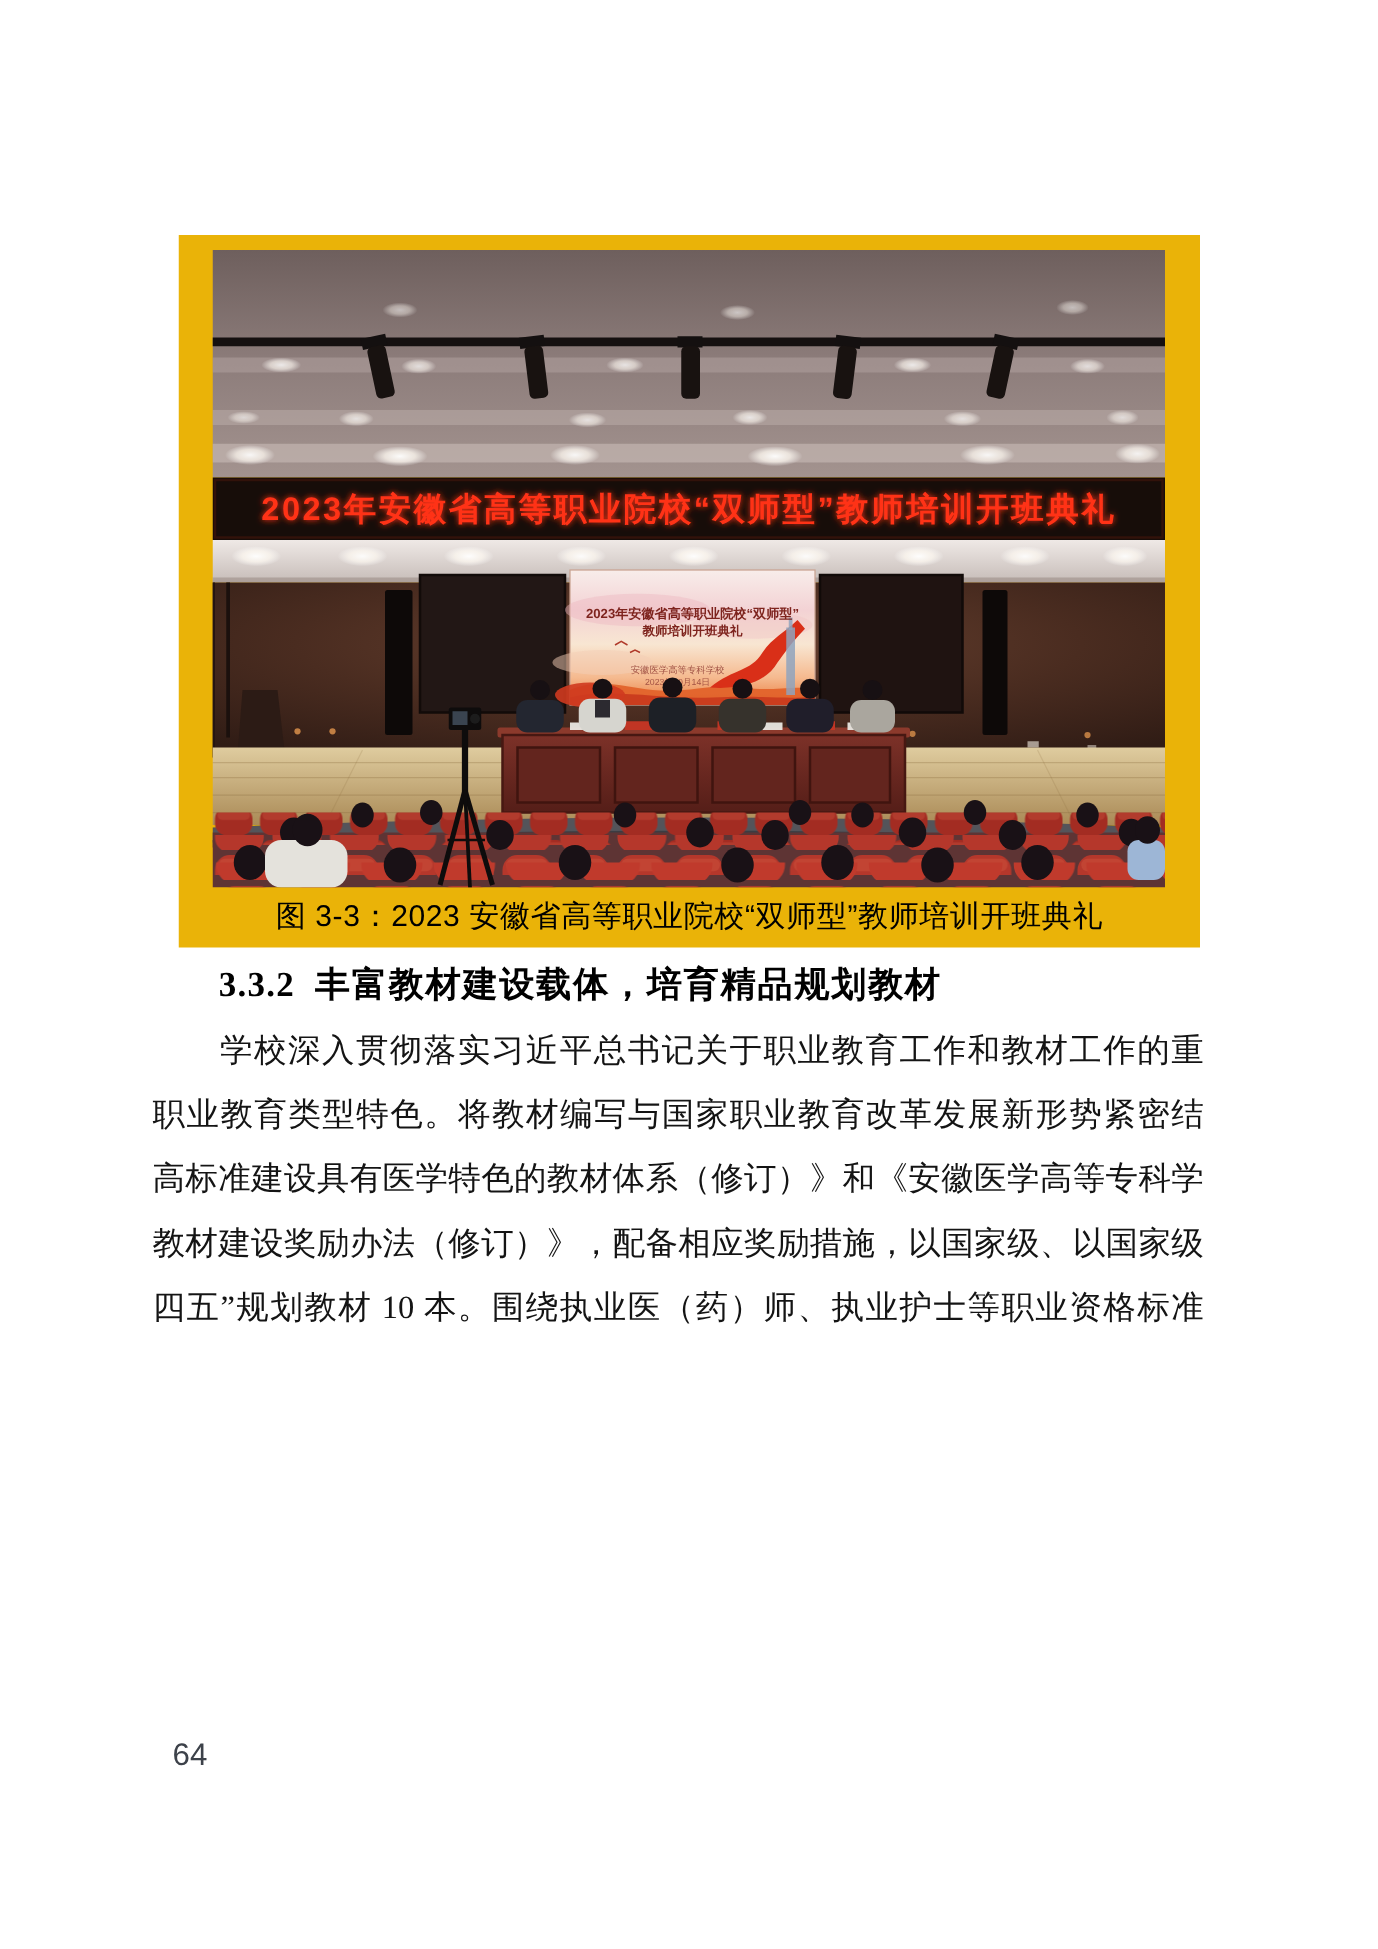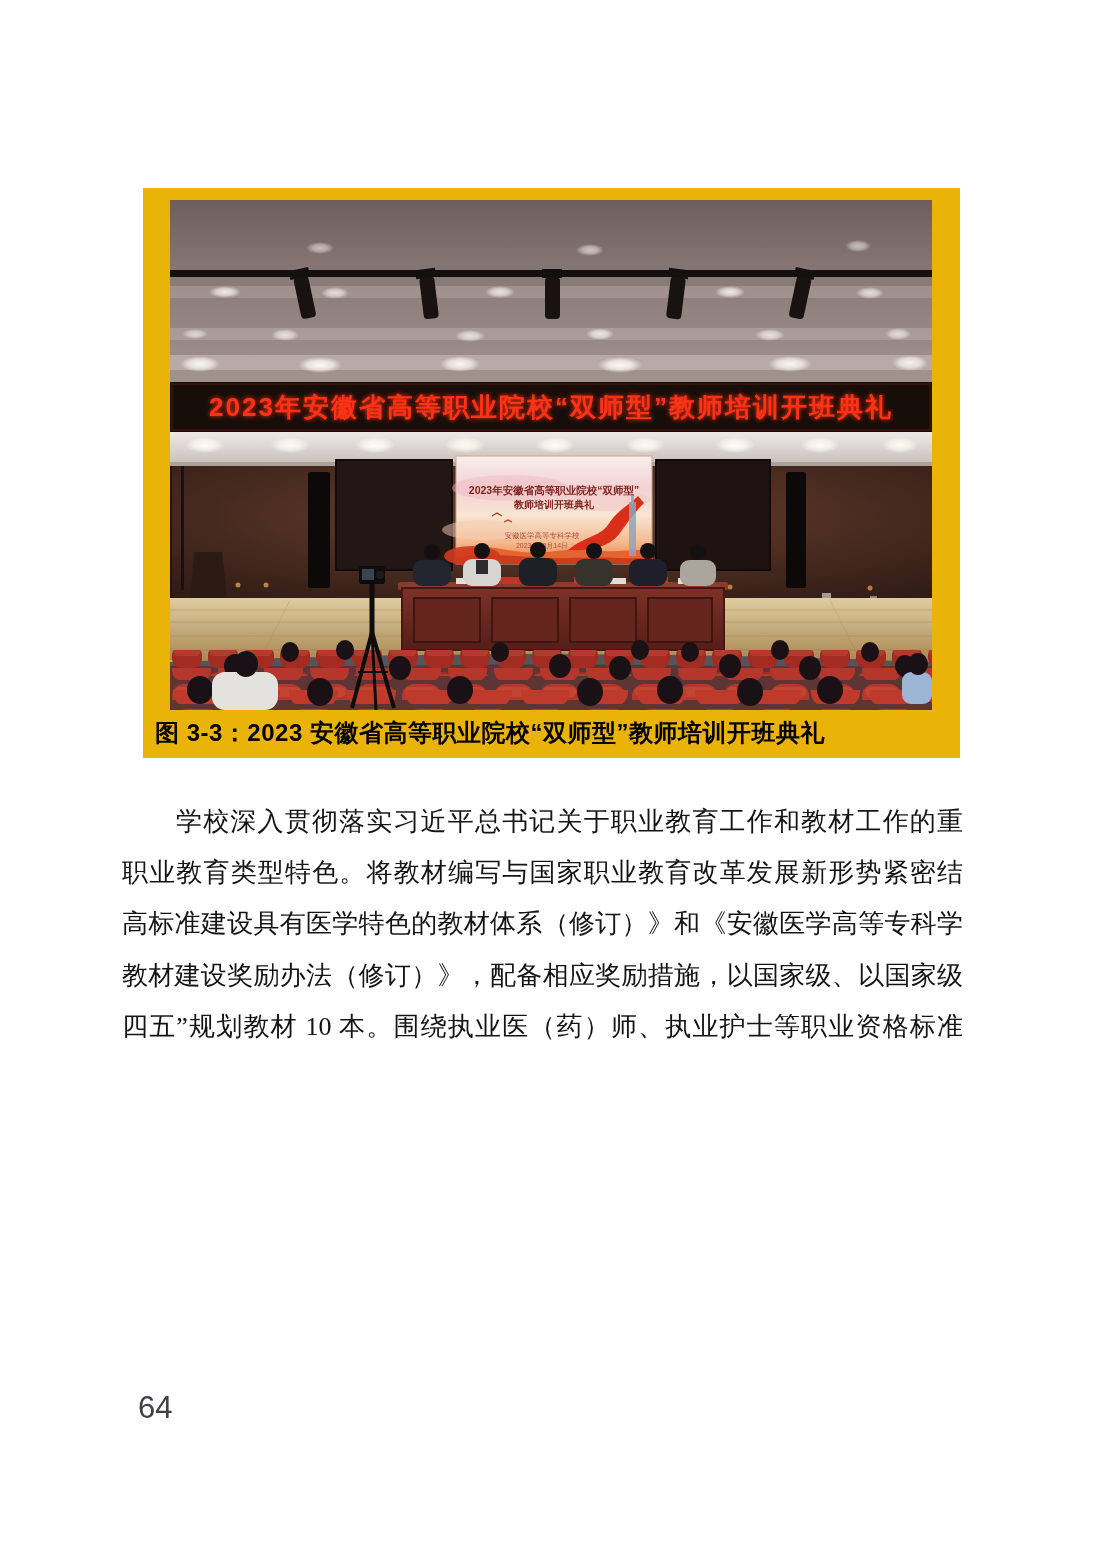--- a/index.html
+++ b/index.html
@@ -6,40 +6,40 @@
   .page{
     position:relative;width:1102px;height:1559px;background:#ffffff;
     overflow:hidden;font-family:"Liberation Serif","DejaVu Serif",serif;
   }
   .figure-panel{
     position:absolute;left:143px;top:188px;width:817px;height:570px;
     background:#eab308;
   }
   .photo-svg{position:absolute;left:27px;top:12px;width:762px;height:510px;display:block;}
   .figure-caption{
-    position:absolute;left:12px;top:529px;width:100%;
-    font-family:"Liberation Sans","DejaVu Sans",sans-serif;font-weight:bold;
+    position:absolute;left:0;top:529px;width:100%;text-align:center;
+    font-family:"Liberation Sans","DejaVu Sans",sans-serif;font-weight:normal;
     font-size:24px;color:#000;letter-spacing:0.5px;white-space:nowrap;
   }
   .section-heading{
     position:absolute;left:175px;top:769px;color:#000;font-weight:bold;
     font-size:28px;white-space:nowrap;
   }
   .heading-number{font-family:"Liberation Serif","DejaVu Serif",serif;margin-right:16px;letter-spacing:1px;}
   .heading-title{font-family:"Liberation Sans","DejaVu Sans",sans-serif;letter-spacing:1.5px;}
-  .body-text{position:absolute;left:122px;top:796px;width:841px;}
+  .body-text{position:absolute;left:122px;top:815px;width:841px;}
   .body-line{
     height:51.2px;line-height:51.2px;font-size:26px;color:#141414;
     text-align:justify;text-align-last:justify;overflow:hidden;
   }
   .body-line.first{text-indent:54px;}
   .page-number{
     position:absolute;left:138px;top:1390px;
     font-family:"Liberation Sans","DejaVu Sans",sans-serif;
-    font-size:31px;color:#3d424a;
+    font-size:25px;color:#3d424a;
   }
 </style>
 </head>
 <body>
 
 <div class="page">
 
   <div class="figure-panel">
 
     <svg class="photo-svg" viewBox="0 0 762 510" xmlns="http://www.w3.org/2000/svg">
@@ -310,20 +310,23 @@
         <line x1="202" y1="432" x2="182" y2="508" stroke-width="4"></line>
         <line x1="202" y1="432" x2="224" y2="508" stroke-width="4"></line>
         <line x1="202" y1="432" x2="206" y2="510" stroke-width="3"></line>
         <line x1="188" y1="472" x2="218" y2="472" stroke-width="2"></line>
       </g>
     </svg>
 
     <div class="figure-caption">图 3-3：2023 安徽省高等职业院校“双师型”教师培训开班典礼</div>
   </div>
 
+  <div class="section-heading">
+    <span class="heading-number">3.3.2</span><span class="heading-title">丰富教材建设载体，培育精品规划教材</span>
+  </div>
 
   <div class="body-text">
     <div class="body-line first">学校深入贯彻落实习近平总书记关于职业教育工作和教材工作的重</div>
     <div class="body-line">职业教育类型特色。将教材编写与国家职业教育改革发展新形势紧密结合，</div>
     <div class="body-line">高标准建设具有医学特色的教材体系（修订）》和《安徽医学高等专科学校</div>
     <div class="body-line">教材建设奖励办法（修订）》，配备相应奖励措施，以国家级、以国家级</div>
     <div class="body-line">四五”规划教材 10 本。围绕执业医（药）师、执业护士等职业资格标准</div>
   </div>
 
   <div class="page-number">64</div>

